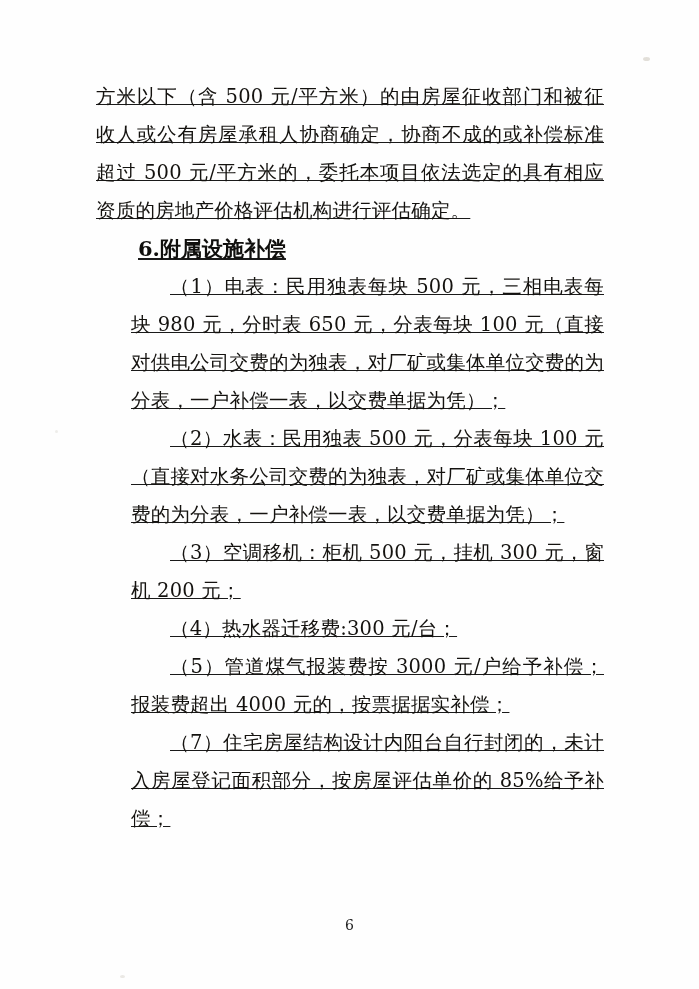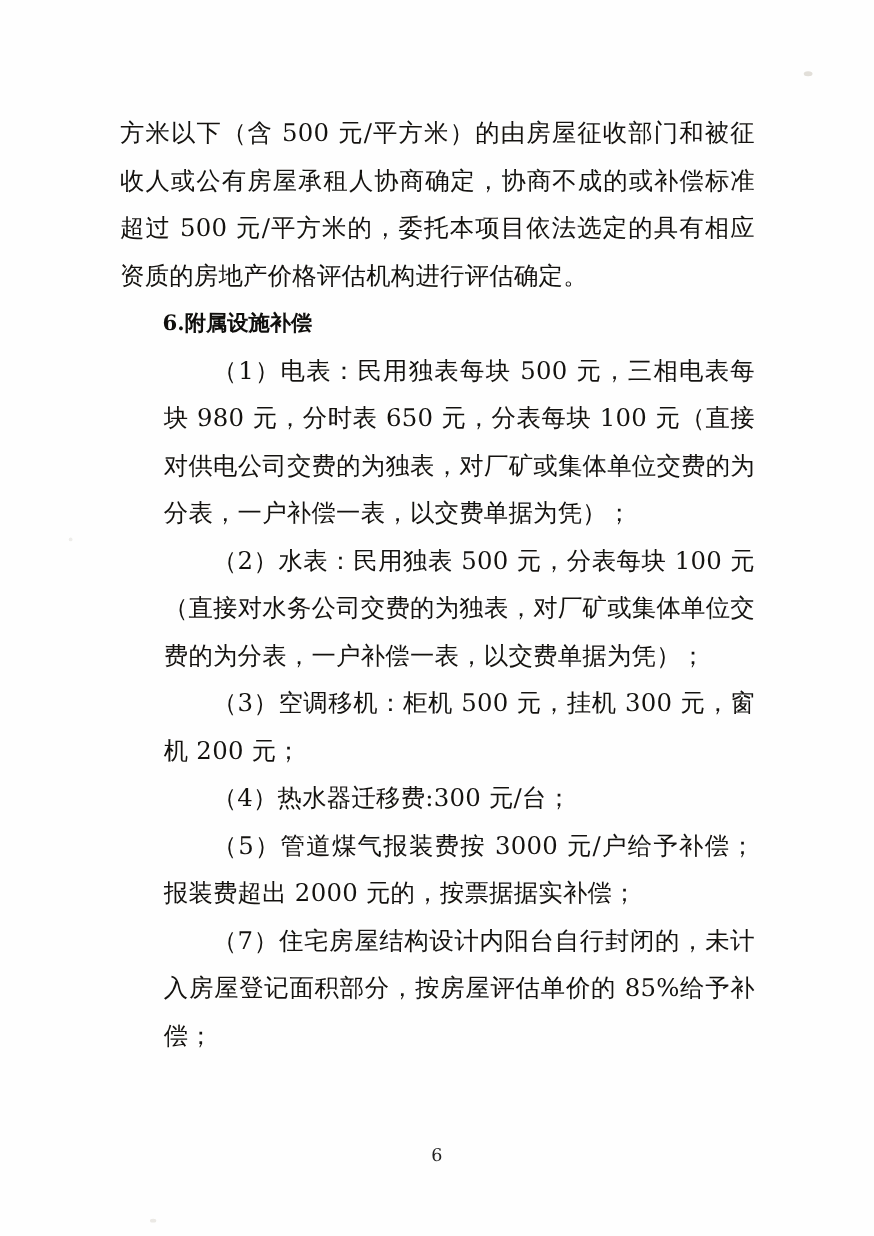--- a/index.html
+++ b/index.html
@@ -18,38 +18,39 @@
   .page {
     position: absolute;
     left: 0; top: 0;
     width: 699px;
     height: 989px;
     background: #fefefe;
   }
   .content {
     position: absolute;
     left: 96px;
-    top: 88px;
+    top: 78px;
     width: 508px;
+    text-decoration: underline;
   }
   .para {
     font-size: 19.5px;
     line-height: 38px;
     text-align: justify;
     text-justify: inter-ideograph;
     margin: 0;
     letter-spacing: 0.2px;
     color: #14120f;
   }
   .indent {
     text-indent: 2em;
     margin-left: 35px;
   }
   .heading {
-    font-size: 17px;
+    font-size: 21px;
     line-height: 38px;
     font-weight: bold;
     text-indent: 2em;
     margin: 0;
     color: #100f0d;
   }
   .page-number {
     position: absolute;
     top: 917px;
     left: 0;
@@ -78,18 +79,18 @@
   <div class="speck s2"></div>
   <div class="speck s3"></div>
 
   <div class="content">
     <p class="para">方米以下（含 500 元/平方米）的由房屋征收部门和被征收人或公有房屋承租人协商确定，协商不成的或补偿标准超过 500 元/平方米的，委托本项目依法选定的具有相应资质的房地产价格评估机构进行评估确定。</p>
     <p class="heading">6.附属设施补偿</p>
     <p class="para indent">（1）电表：民用独表每块 500 元，三相电表每块 980 元，分时表 650 元，分表每块 100 元（直接对供电公司交费的为独表，对厂矿或集体单位交费的为分表，一户补偿一表，以交费单据为凭）；</p>
     <p class="para indent">（2）水表：民用独表 500 元，分表每块 100 元（直接对水务公司交费的为独表，对厂矿或集体单位交费的为分表，一户补偿一表，以交费单据为凭）；</p>
     <p class="para indent">（3）空调移机：柜机 500 元，挂机 300 元，窗机 200 元；</p>
     <p class="para indent">（4）热水器迁移费:300 元/台；</p>
-    <p class="para indent">（5）管道煤气报装费按 3000 元/户给予补偿；报装费超出 2000 元的，按票据据实补偿；</p>
+    <p class="para indent">（5）管道煤气报装费按 3000 元/户给予补偿；报装费超出 4000 元的，按票据据实补偿；</p>
     <p class="para indent">（7）住宅房屋结构设计内阳台自行封闭的，未计入房屋登记面积部分，按房屋评估单价的 85%给予补偿；</p>
   </div>
 
   <div class="page-number">6</div>
 </div>
 
 </body></html>

